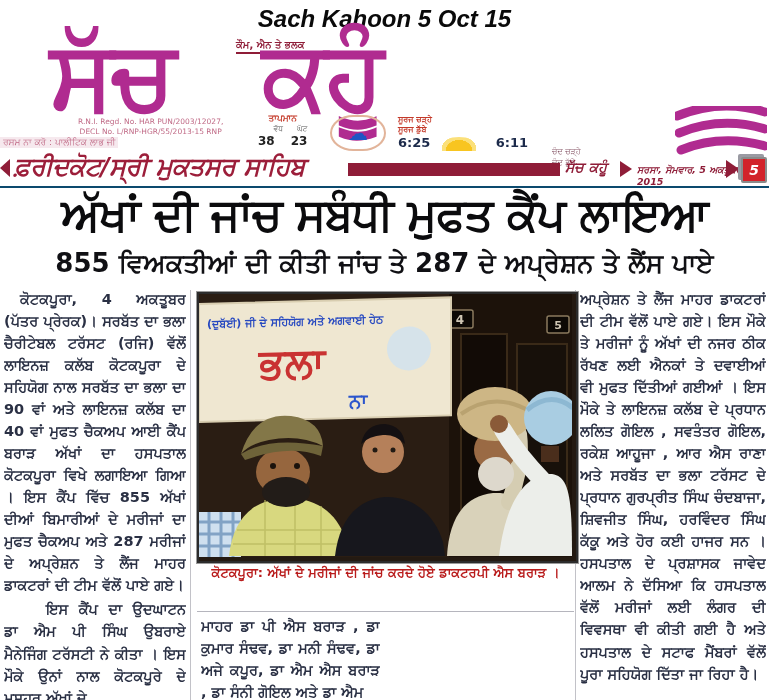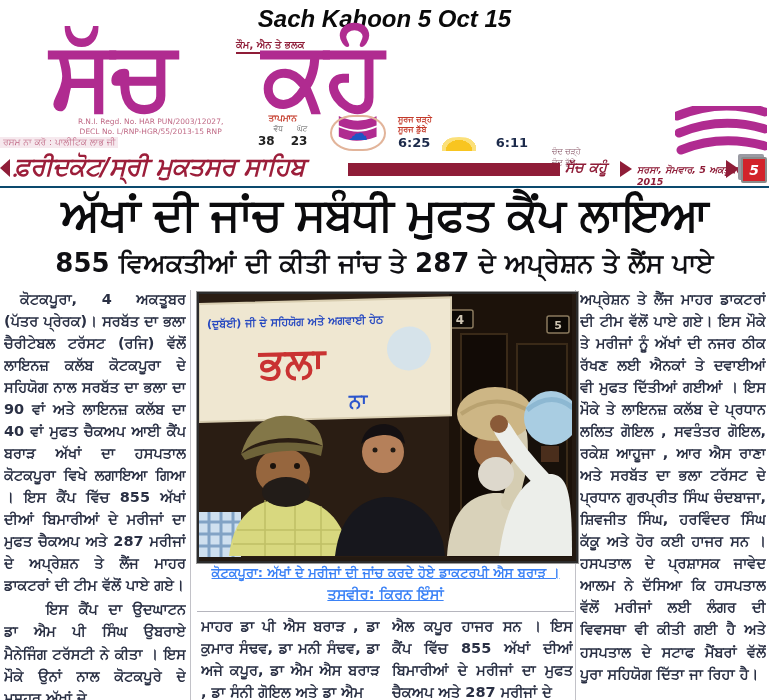--- a/index.html
+++ b/index.html
@@ -70,21 +70,21 @@
   .vrule.left{left:190px;}
   .vrule.right{left:575px;}
   
   .photo-frame{
     position:absolute;top:292px;left:197px;width:377px;height:267px;
     border:2px solid #2c2c2c;box-shadow:0 0 0 1px #9a9a9a;background:#241a12;
   }
   .photo-frame svg{display:block;}
   .caption{
     position:absolute;top:563px;left:197px;width:377px;text-align:center;
-    font-size:13px;line-height:1.55;color:#3b82f6;font-weight:600;text-decoration:underline;
+    font-size:13px;line-height:1.55;color:#b91c1c;font-weight:600;
   }
   .caption .lead{font-weight:bold;}
   .caption .credit{font-weight:bold;font-size:14.5px;}
   .caption-rule{position:absolute;top:611px;left:197px;width:377px;height:1px;background:#b5b5bd;}
   .col-midA{position:absolute;top:615px;left:201px;width:179px;height:85px;overflow:hidden;}
   .col-midB{position:absolute;top:615px;left:392px;width:181px;height:85px;overflow:hidden;}
 </style>
 </head>
 <body>
 
@@ -235,20 +235,18 @@
         <circle cx="352" cy="124" r="27" fill="#a9cde2"></circle>
         <path d="M328 116 Q352 96 374 114" stroke="#8db8d2" stroke-width="5" fill="none"></path>
       </g>
     </svg>
   </div>
 
   <div class="caption">
     <div>
       <span class="lead">ਕੋਟਕਪੂਰਾ:</span><span> ਅੱਖਾਂ ਦੇ ਮਰੀਜਾਂ ਦੀ ਜਾਂਚ ਕਰਦੇ ਹੋਏ ਡਾਕਟਰਪੀ ਐਸ ਬਰਾੜ ।</span>
     </div>
-    <div class="credit">ਤਸਵੀਰ: ਕਿਰਨ ਇੰਸਾਂ</div>
   </div>
   <div class="caption-rule"></div>
 
   <div class="col-midA body-text">ਮਾਹਰ ਡਾ ਪੀ ਐਸ ਬਰਾੜ , ਡਾ ਕੁਮਾਰ ਸੰਢਵ, ਡਾ ਮਨੀ ਸੰਢਵ, ਡਾ ਅਜੇ ਕਪੂਰ, ਡਾ ਐਮ ਐਸ ਬਰਾੜ , ਡਾ ਸੰਨੀ ਗੋਇਲ ਅਤੇ ਡਾ ਐਮ</div>
-  <div class="col-midB body-text">ਐਲ ਕਪੂਰ ਹਾਜਰ ਸਨ । ਇਸ ਕੈਂਪ ਵਿੱਚ 855 ਅੱਖਾਂ ਦੀਆਂ ਬਿਮਾਰੀਆਂ ਦੇ ਮਰੀਜਾਂ ਦਾ ਮੁਫਤ ਚੈਕਅਪ ਅਤੇ 287 ਮਰੀਜਾਂ ਦੇ</div>
 
 </div>
 
 </body></html>

